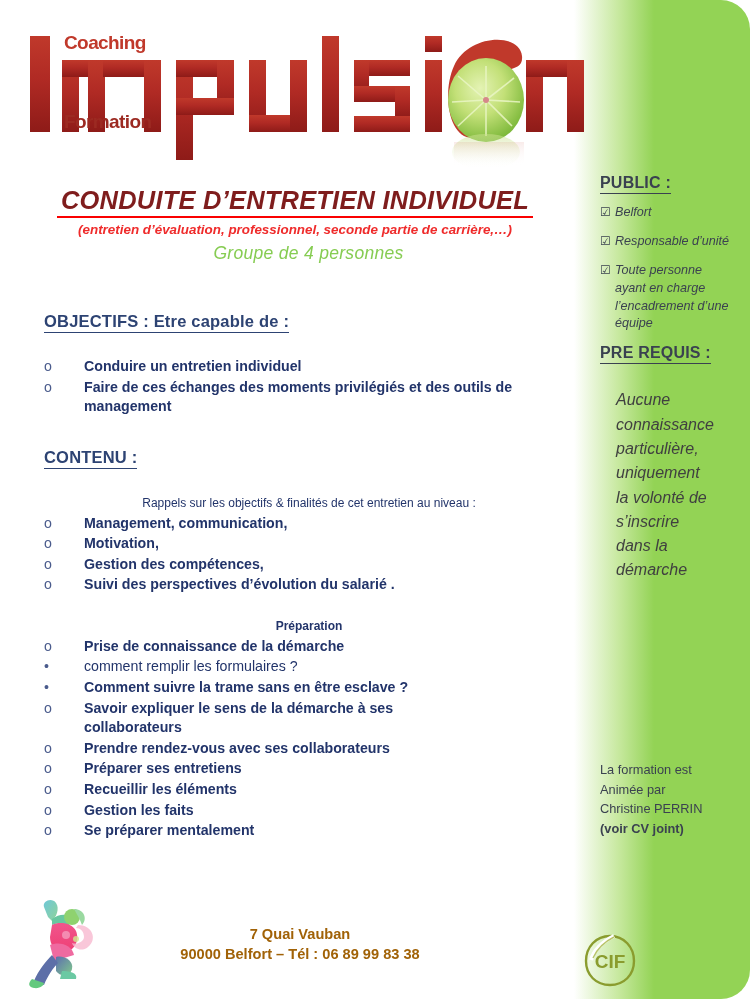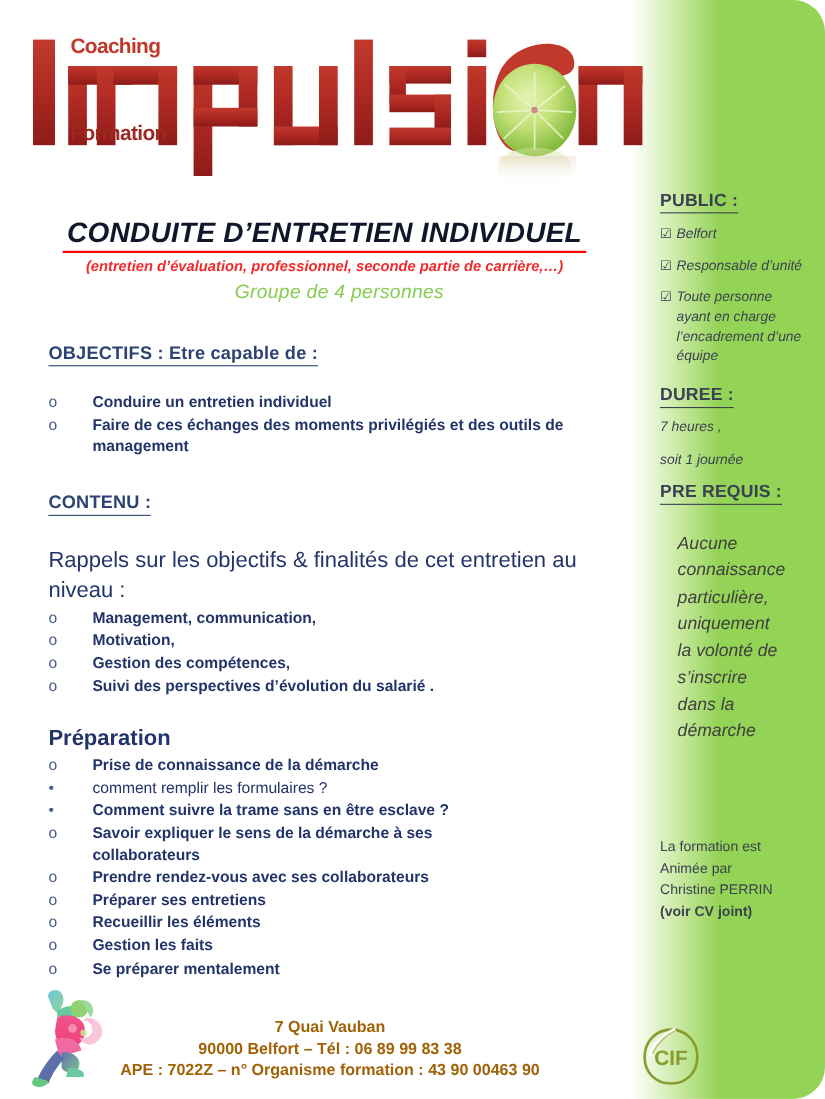--- a/index.html
+++ b/index.html
@@ -27,25 +27,24 @@
   
   .logo-wrap{position:absolute;left:28px;top:22px;width:560px;height:145px;z-index:3;}
   .logo-svg{display:block;}
 
   
   .title-block{position:absolute;left:0;top:186px;width:590px;text-align:center;z-index:3;}
   .main-title{
     font-family:"Liberation Sans", sans-serif;
     font-weight:bold;font-style:italic;
     font-size:25.5px;letter-spacing:.2px;
-    color:#0f172a;
+    color:#7f1d1d;
     border-bottom:2.4px solid #fa0000;
     display:inline-block;padding:0 4px 1px 4px;
     line-height:1.12;
-    margin-top:12px;
   }
   .sub-title{
     font-family:"Liberation Sans", sans-serif;
     font-weight:bold;font-style:italic;
     font-size:13.4px;color:#ef2b2b;
     margin-top:4px;line-height:1.15;
   }
   .group-line{
     font-family:"Liberation Sans", sans-serif;
     font-style:italic;font-weight:normal;
@@ -82,22 +81,23 @@
 
   
   .l1{padding-left:22px;margin-left:18px;}
   .l1 .tx{margin-left:18px;}
   .l2{padding-left:22px;margin-left:46px;}
   .l2 .tx{margin-left:18px;}
   .l3{padding-left:22px;margin-left:74px;}
   .l3 .tx{margin-left:18px;}
 
   .plain{
-    font-size:20px;font-weight:bold;color:#22346a;line-height:1.4;
+    font-size:12px;font-weight:bold;color:#22346a;line-height:1.4;
     margin:0 0 2px 0;
+    text-align:center;
   }
   .plain.reg{font-weight:normal;}
 
   
   .sidebar{
     position:absolute;left:600px;top:174px;width:132px;z-index:4;
     font-family:"Liberation Sans", sans-serif;
     color:#3b4250;
   }
   .sb-head{
@@ -328,25 +328,20 @@
     </div>
     <div class="sb-item">
       <span class="cb">☑</span>
       <span> Responsable d’unité</span>
     </div>
     <div class="sb-item">
       <span class="cb">☑</span>
       <span>Toute personne ayant en charge l’encadrement d’une équipe</span>
     </div>
 
-    <div class="sb-block">
-      <div class="sb-head tight">DUREE :</div>
-      <div class="sb-text">7 heures ,</div>
-      <div class="sb-text">soit 1 journée</div>
-    </div>
 
     <div class="sb-block" style="margin-top:10px;">
       <div class="sb-head tight">PRE REQUIS :</div>
       <div class="sb-para">Aucune connaissance particulière, uniquement la volonté de s’inscrire dans la démarche</div>
     </div>
   </div>
 
   <div class="trainer">
     <div>La formation est</div>
     <div>Animée par</div>
@@ -391,21 +386,20 @@
       <path d="M6 84 C2 88 2 92 8 93 C14 94 18 90 18 88 Z" fill="#63c97e"></path>
 
       <circle cx="40" cy="40" r="4" fill="#f5a6c4" opacity=".7"></circle>
       <circle cx="50" cy="44" r="3" fill="#cfe88f" opacity=".8"></circle>
     </svg>
   </div>
 
   <div class="footer">
     <div>7 Quai Vauban</div>
     <div>90000 Belfort – Tél : 06 89 99 83 38</div>
-    <div>APE : 7022Z – n° Organisme formation : 43 90 00463 90</div>
   </div>
 
   <div class="cif">
     <svg width="64" height="64" viewBox="0 0 64 64">
       <path d="M32 8 C46 8 56 19 56 33 C56 47 46 57 32 57 C18 57 8 47 8 33 C8 19 18 8 32 8 Z" fill="none" stroke="#8a9c2e" stroke-width="2.4"></path>
       <path d="M36 8 C24 14 16 22 13 32" fill="none" stroke="#ffffff" stroke-width="4"></path>
       <path d="M36 9 C26 14 19 21 15 30" fill="none" stroke="#b9c46a" stroke-width="1.4"></path>
       <text x="32" y="40" text-anchor="middle" font-family="Liberation Sans, sans-serif" font-size="19" font-weight="bold" fill="#8a9c2e">CIF</text>
     </svg>
   </div>

